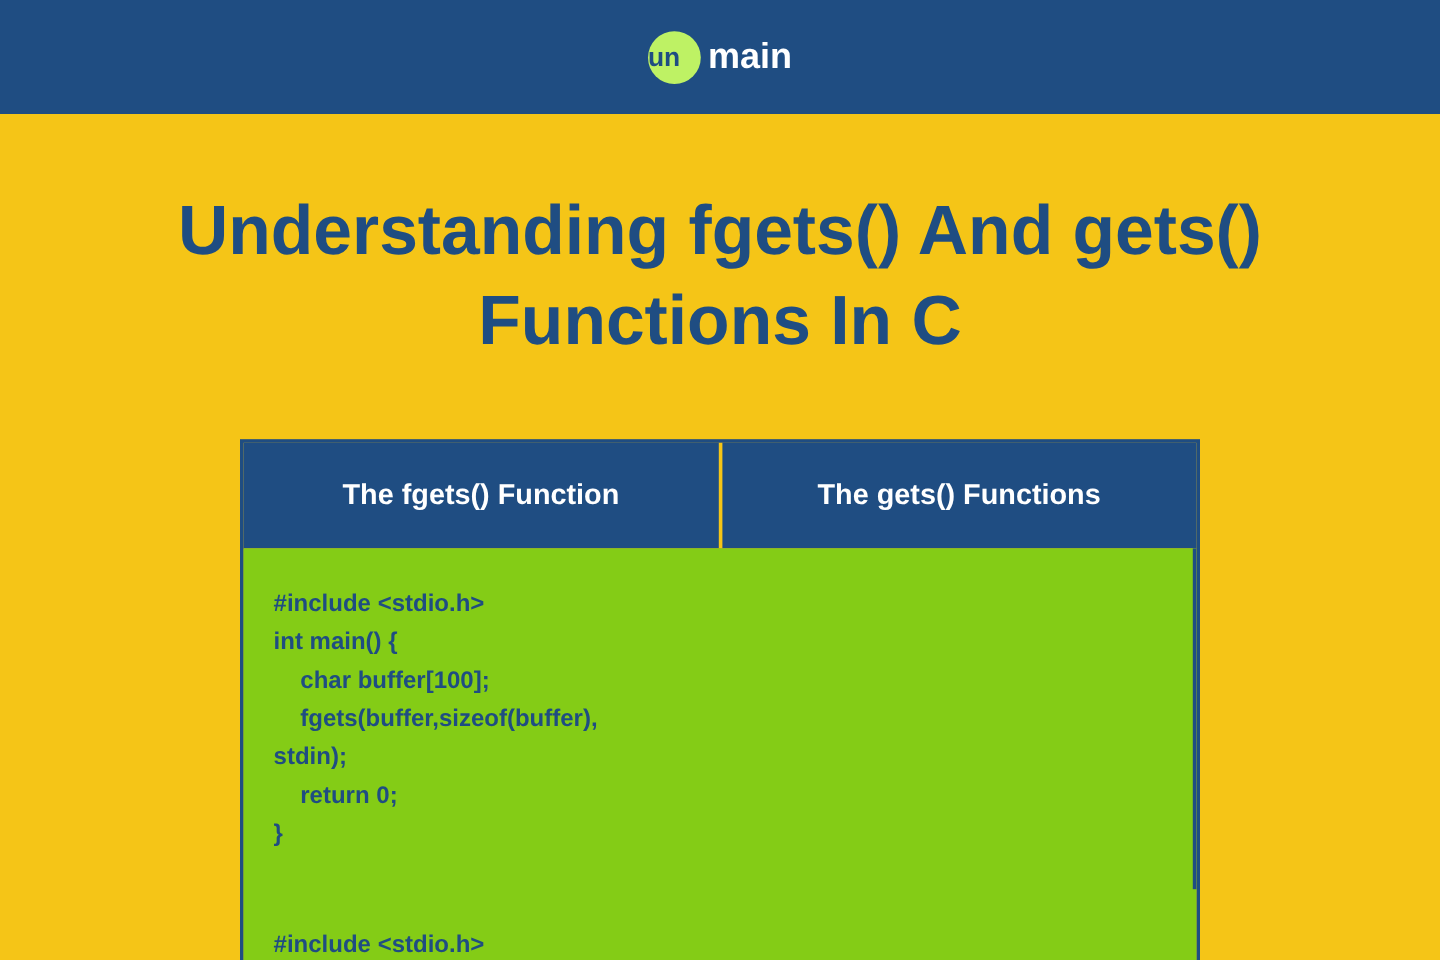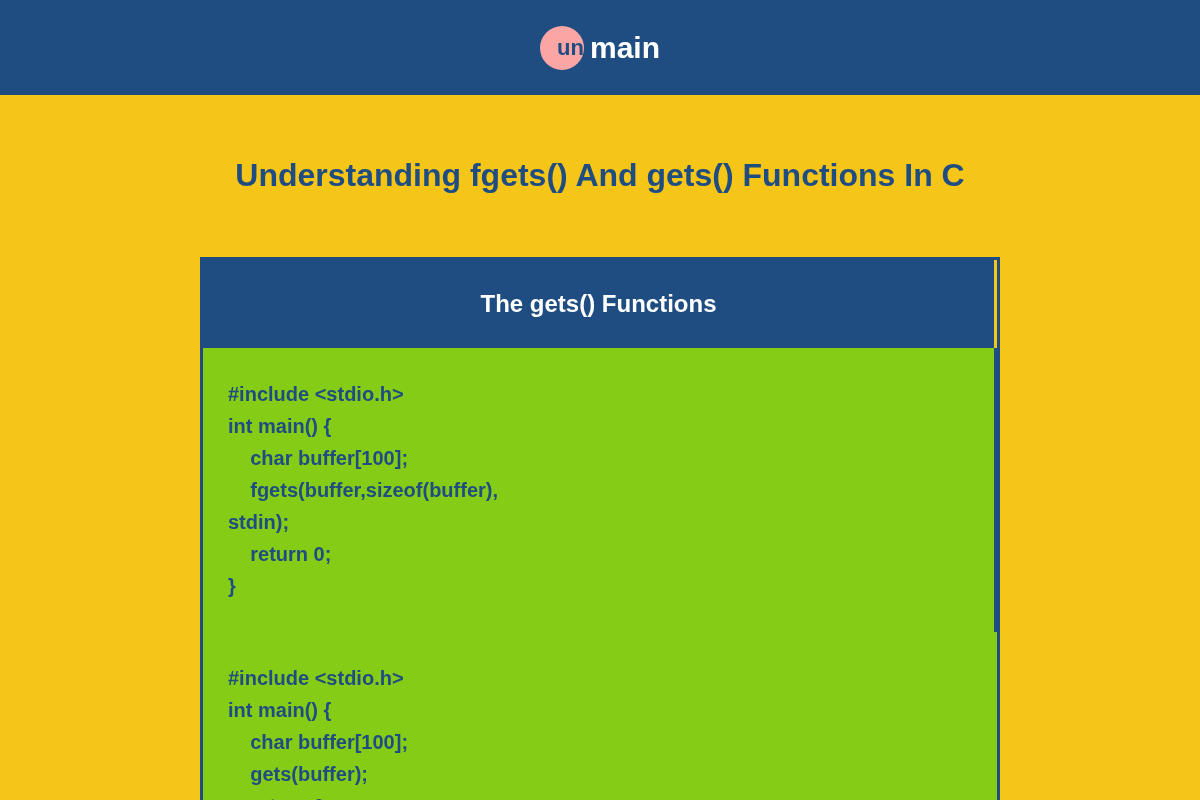--- a/index.html
+++ b/index.html
@@ -24,42 +24,42 @@
     }
     .logo {
       display: flex;
       align-items: center;
       gap: 6px;
     }
     .logo-circle {
       width: 44px;
       height: 44px;
       border-radius: 50%;
-      background: #fca5a5;
+      background: #bef264;
       display: flex;
       align-items: center;
-      justify-content: flex-end;
+      justify-content: flex-start;
       font-weight: 700;
       font-size: 22px;
       color: #1f4d82;
     }
     .logo-text {
       color: #ffffff;
       font-size: 30px;
       font-weight: 700;
     }
     .content {
       padding: 60px 80px 40px;
       display: flex;
       flex-direction: column;
       align-items: center;
     }
     .title {
       text-align: center;
-      font-size: 32px;
+      font-size: 58px;
       font-weight: 700;
       color: #1f4d82;
       line-height: 1.3;
       margin-bottom: 60px;
     }
     .comparison-table {
       width: 800px;
       border: 3px solid #1f4d82;
       display: flex;
       flex-direction: column;
@@ -108,20 +108,21 @@
     </div>
     <span class="logo-text">main</span>
   </div>
 </div>
 
 <div class="content">
   <h1 class="title">Understanding fgets() And gets() Functions In C</h1>
 
   <div class="comparison-table">
     <div class="table-headers">
+      <div class="header-cell">The fgets() Function</div>
       <div class="header-cell">The gets() Functions</div>
     </div>
     <div class="table-body">
       <div class="body-cell">#include &lt;stdio.h&gt;
 int main() {
     char buffer[100];
     fgets(buffer,sizeof(buffer),
 stdin);
     return 0;
 }</div>

